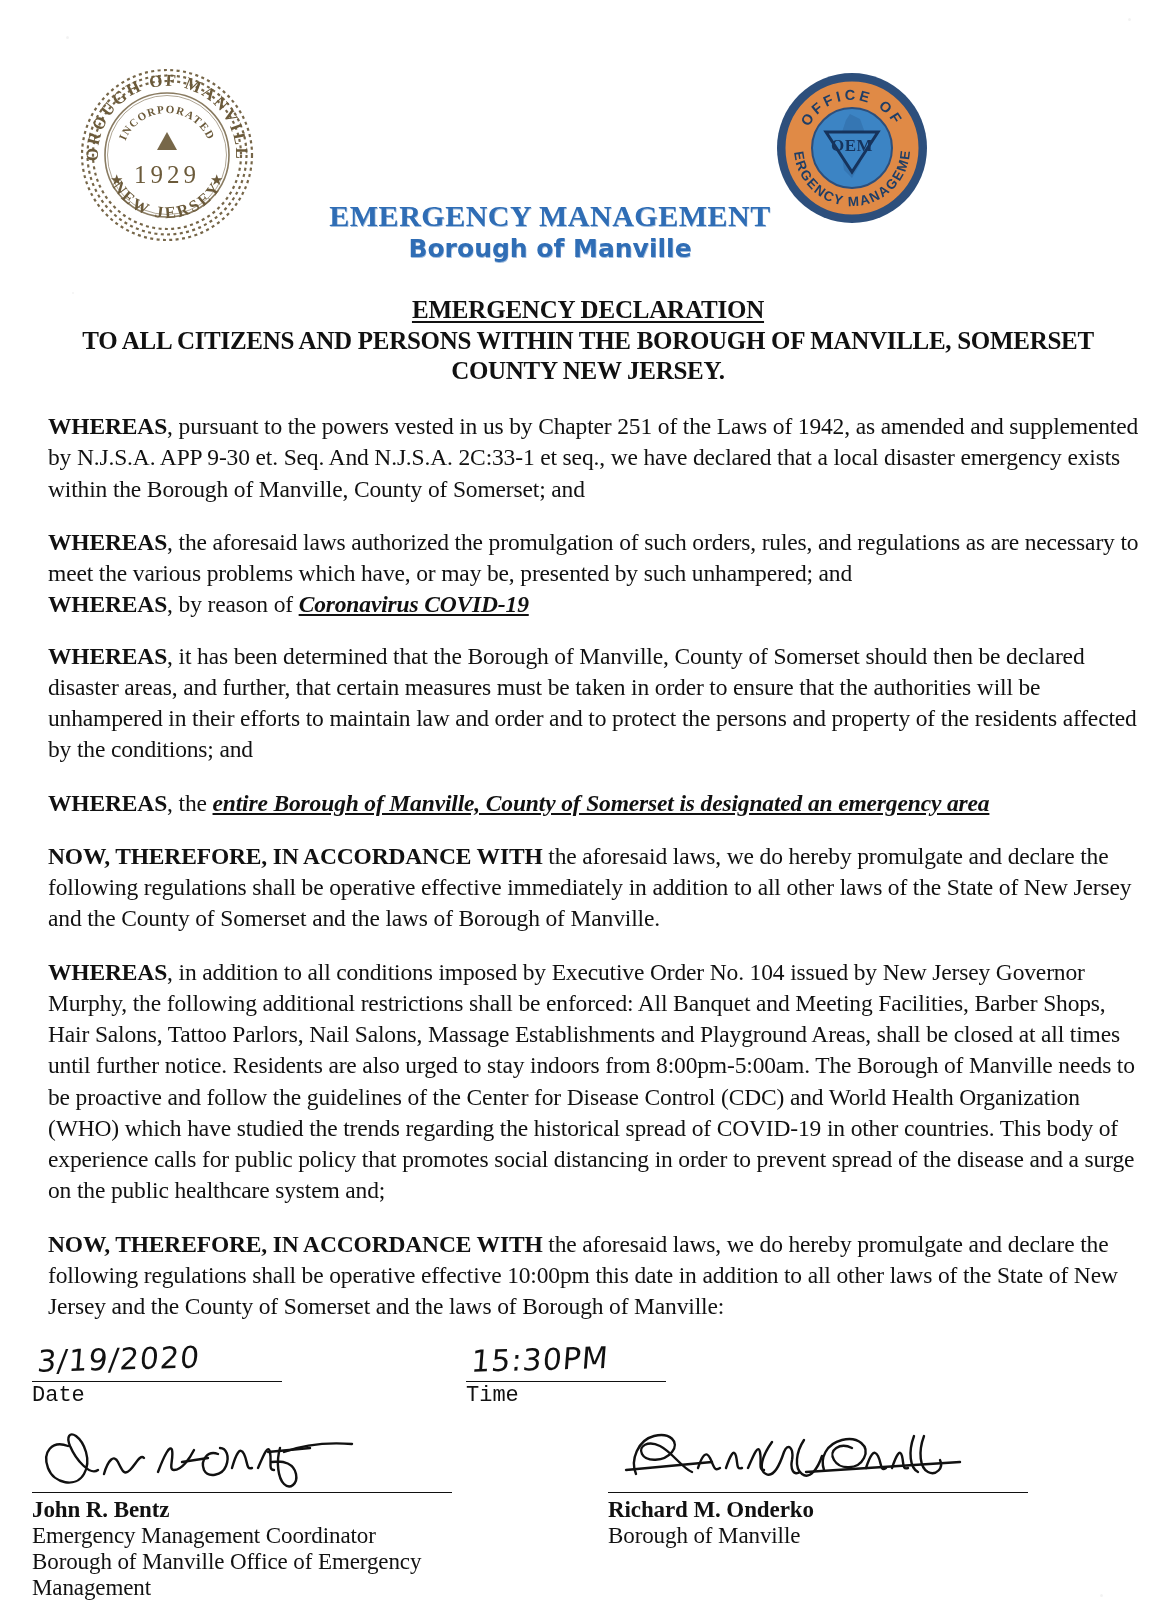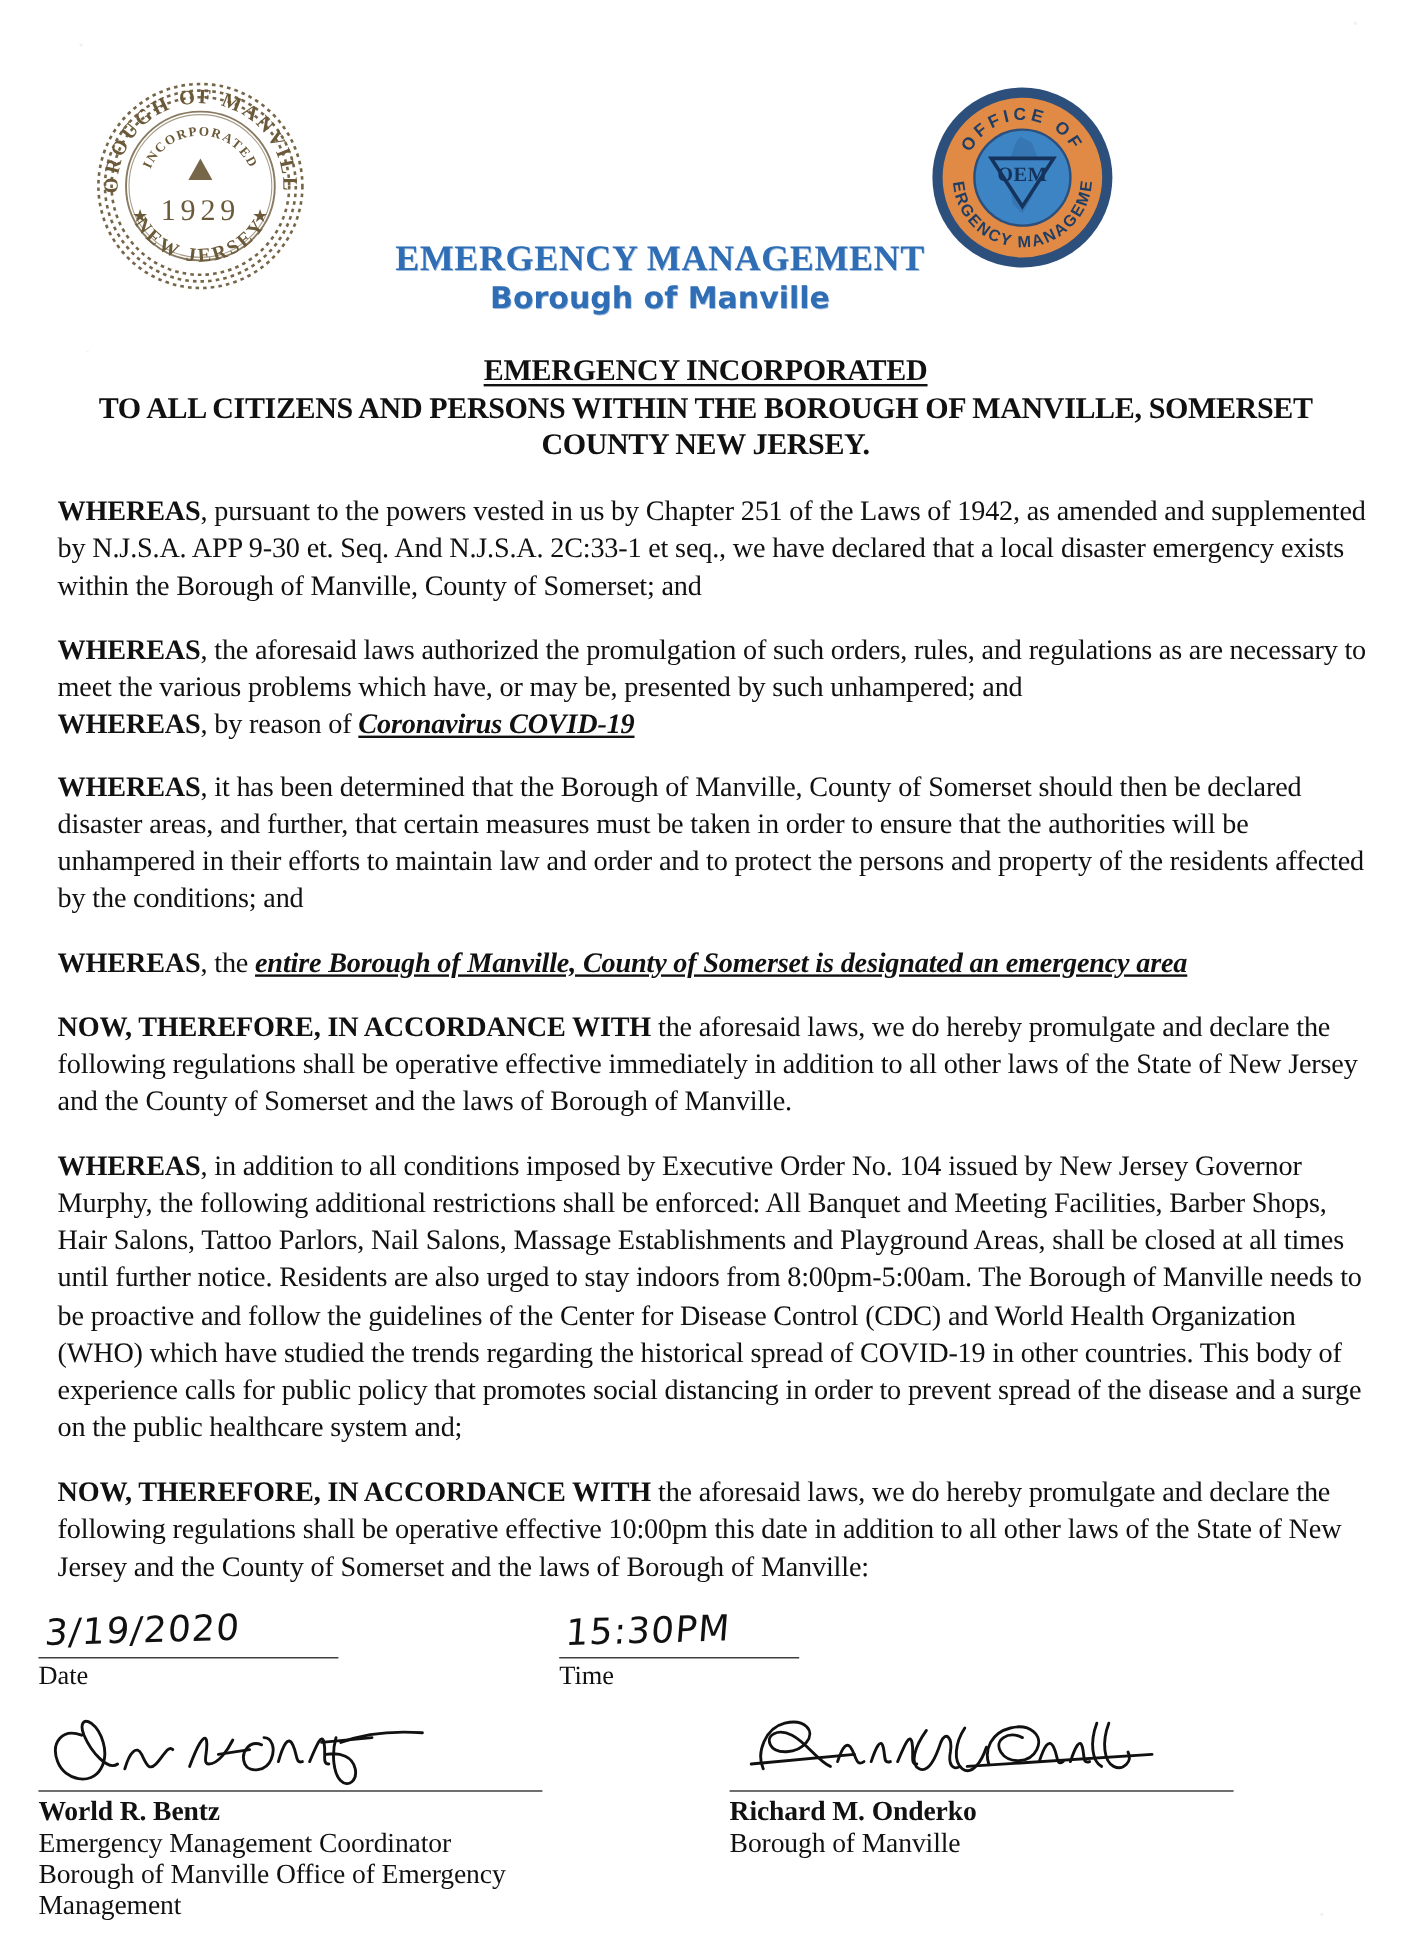--- a/index.html
+++ b/index.html
@@ -145,20 +145,21 @@
     white-space: nowrap;
   }
   .rule {
     border-bottom: 1.6px solid #111;
     width: 100%;
     margin-top: 2px;
   }
   .field-label {
     font-size: 22px;
     margin-top: 1px;
+    font-family: Liberation Mono, monospace;
   }
 
   
   .sig-row {
     position: relative;
     height: 200px;
     padding: 0 32px;
     margin-top: 6px;
   }
   .sig-col { position: absolute; top: 0; }
@@ -258,21 +259,21 @@
       </svg>
     </div>
 
     <div class="header-titles">
       <div class="hdr-line1">EMERGENCY MANAGEMENT</div>
       <div class="hdr-line2">Borough of Manville</div>
     </div>
   </div>
 
   <div class="title-block">
-    <div class="doc-title">EMERGENCY INCORPORATED</div>
+    <div class="doc-title">EMERGENCY DECLARATION</div>
     <div class="doc-subtitle">TO ALL CITIZENS AND PERSONS WITHIN THE BOROUGH OF MANVILLE, SOMERSET COUNTY NEW JERSEY.</div>
   </div>
 
   <div class="body-wrap">
 
     <p class="para"><span class="kw">WHEREAS</span><span>, pursuant to the powers vested in us by Chapter 251 of the Laws of 1942, as amended and supplemented by N.J.S.A. APP 9-30 et. Seq. And N.J.S.A. 2C:33-1 et seq., we have declared that a local disaster emergency exists within the Borough of Manville, County of Somerset; and</span></p>
 
     <p class="para tight"><span class="kw">WHEREAS</span><span>, the aforesaid laws authorized the promulgation of such orders, rules, and regulations as are necessary to meet the various problems which have, or may be, presented by such unhampered; and</span><br><span class="kw">WHEREAS</span><span>, by reason of </span><span class="bi-u">Coronavirus COVID-19</span></p>
 
     <p class="para"><span class="kw">WHEREAS</span><span>, it has been determined that the Borough of Manville, County of Somerset should then be declared disaster areas, and further, that certain measures must be taken in order to ensure that the authorities will be unhampered in their efforts to maintain law and order and to protect the persons and property of the residents affected by the conditions; and</span></p>
@@ -312,21 +313,21 @@
             <path d="M186,36 C176,32 168,42 172,52 C176,60 190,58 194,48 C198,38 194,30 188,30"></path>
             <path d="M200,50 C204,36 208,28 212,36 C216,44 214,52 220,50"></path>
             <path d="M226,50 C232,36 236,26 238,34 C240,44 236,52 242,52"></path>
             <path d="M248,30 C244,44 246,60 252,66 C258,72 266,66 264,56 C262,46 252,42 240,44"></path>
             <path d="M236,34 L278,30"></path>
             <path d="M252,34 C268,28 292,24 320,26"></path>
           </g>
         </svg>
       </div>
       <div class="sig-rule"></div>
-      <div class="sig-name">World R. Bentz</div>
+      <div class="sig-name">John R. Bentz</div>
       <div class="sig-title">Emergency Management Coordinator</div>
       <div class="sig-org">Borough of Manville Office of Emergency Management</div>
     </div>
 
     <div class="sig-col right">
       <div class="sig-graphic">
         <svg width="360" height="80" viewBox="0 0 360 80" aria-hidden="true">
           <g fill="none" stroke="#111" stroke-width="2.4" stroke-linecap="round">
             <path d="M28,56 C22,42 30,22 46,18 C62,14 72,24 64,34 C56,44 38,44 34,36 C30,28 40,22 52,28 C64,34 74,50 84,54"></path>
             <path d="M18,52 L104,44"></path>

